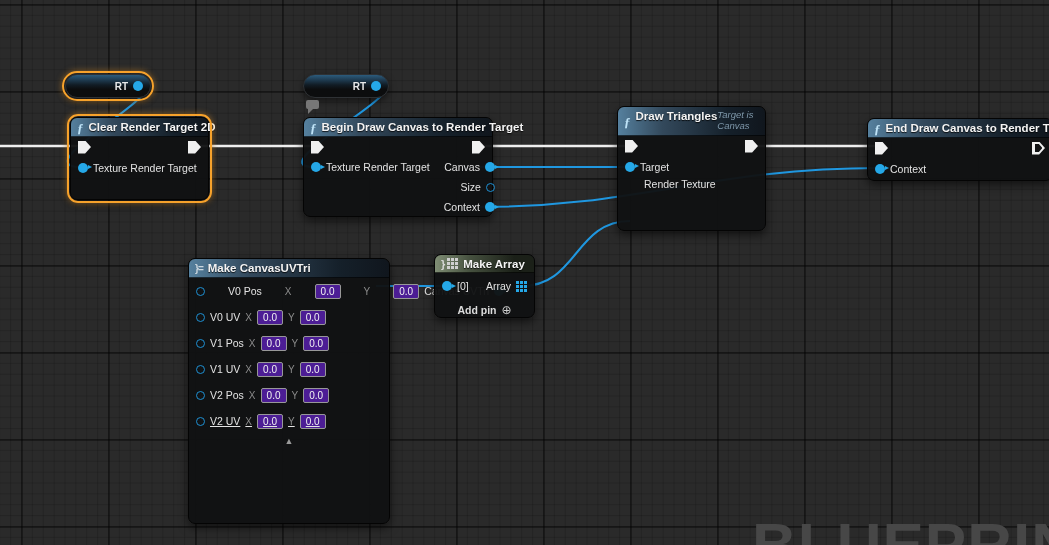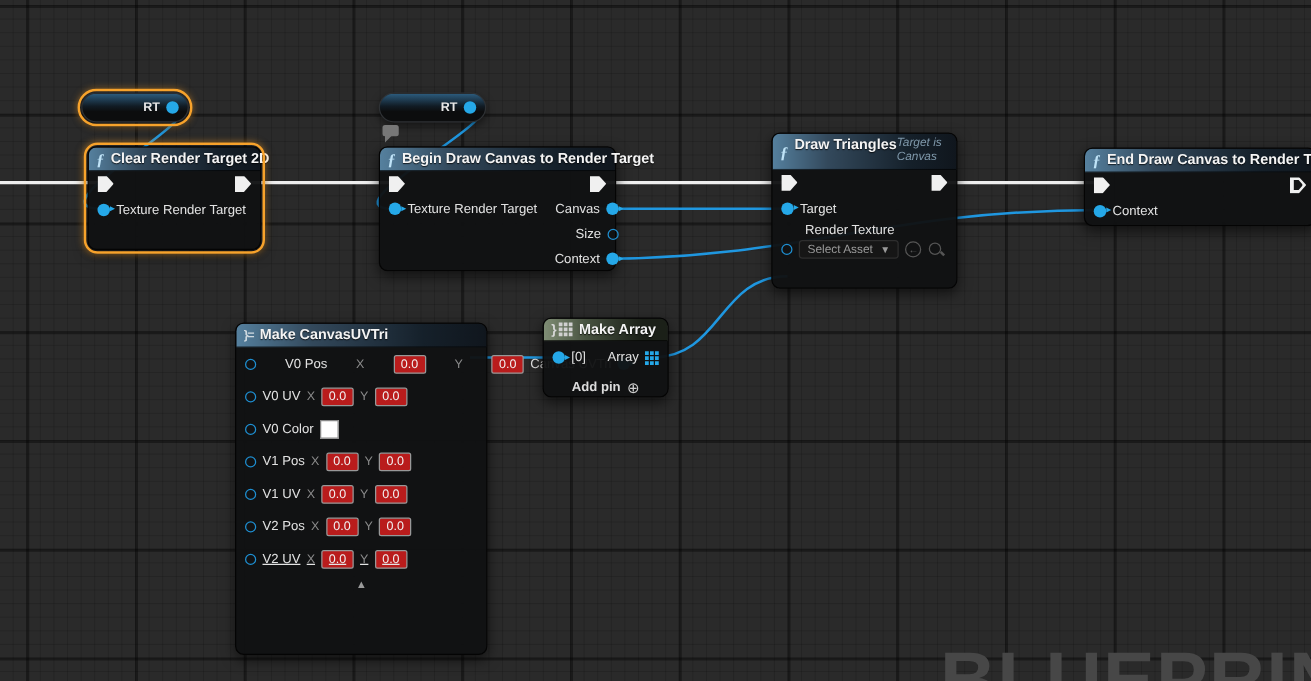--- a/index.html
+++ b/index.html
@@ -75,21 +75,21 @@
   .pin.hollow{ width:9px; height:9px; border:1.8px solid #1e8fd2; background:transparent; }
 
   .grid-ico{ display:grid; grid-template-columns:repeat(3,3px); grid-auto-rows:3px; gap:1px; flex:none; }
   .grid-ico i{ background:#25a8e8; display:block; }
   .grid-ico.gray i{ background:#d0d0d0; }
 
   .cols{ display:flex; justify-content:space-between; align-items:flex-start; }
   .col{ display:flex; flex-direction:column; }
   .row20{ height:20px; }
 
-  .nbox{ min-width:26px; height:15px; line-height:13px; background:#b91c1c;
+  .nbox{ min-width:26px; height:15px; line-height:13px; background:#4c1d95;
          border:1px solid #989898; border-radius:2px; padding:0 4px;
          font-size:10px; color:#f2f2f2; text-align:center; }
   .axis{ color:#8a8a8a; font-size:10px; }
   .swatch-w{ width:15px; height:15px; background:#ffffff; border:1px solid #888; flex:none; }
   .swatch-k{ width:14px; height:13px; background:#0b0b0b; border:1px solid #707070; flex:none; margin-left:3px; }
 
   .rt-label-row{ height:13px; padding-left:26px; font-size:10.5px; color:#e2e2e2; }
   .picker-row{ height:19px; }
   .select-box{ display:flex; align-items:center; gap:6px; background:#161616;
       border:1px solid #2e2e2e; border-radius:3px; height:15px; padding:0 6px;
@@ -220,29 +220,20 @@
     <span class="exec"></span>
     <span class="exec"></span>
   </div>
   <div class="row">
     <span class="pin filled"></span>
     <span class="plabel">Target</span>
   </div>
   <div class="row rt-label-row">
     <span class="plabel">Render Texture</span>
   </div>
-  <div class="row picker-row">
-    <span class="pin hollow"></span>
-    <span class="select-box">
-      <span>Select Asset</span>
-      <span class="chev">▼</span>
-    </span>
-    <span class="circ-btn">←</span>
-    <span class="circ-btn mag"></span>
-  </div>
 </div>
 
 <div class="node" style="left:867px; top:118px; width:186px; height:63px;">
   <div class="hdr hdr-fn">
     <span class="f-icon">ƒ</span>
     <span class="title">End Draw Canvas to Render Target</span>
   </div>
   <div class="exec-row">
     <span class="exec"></span>
     <span class="exec hollow"></span>
@@ -275,25 +266,20 @@
   <div class="row" style="height:26px;">
     <span class="pin hollow"></span>
     <span class="plabel">V0 UV</span>
     <span class="axis">X</span>
     <span class="nbox">0.0</span>
     <span class="axis">Y</span>
     <span class="nbox">0.0</span>
   </div>
   <div class="row" style="height:26px;">
     <span class="pin hollow"></span>
-    <span class="plabel">V0 Color</span>
-    <span class="swatch-w"></span>
-  </div>
-  <div class="row" style="height:26px;">
-    <span class="pin hollow"></span>
     <span class="plabel">V1 Pos</span>
     <span class="axis">X</span>
     <span class="nbox">0.0</span>
     <span class="axis">Y</span>
     <span class="nbox">0.0</span>
   </div>
   <div class="row" style="height:26px;">
     <span class="pin hollow"></span>
     <span class="plabel">V1 UV</span>
     <span class="axis">X</span>

